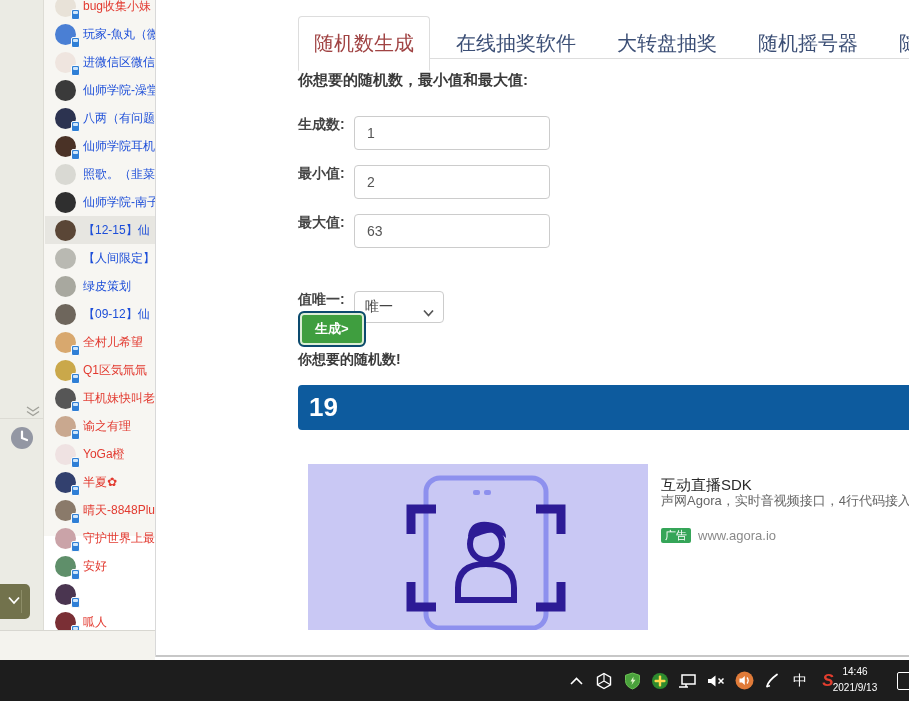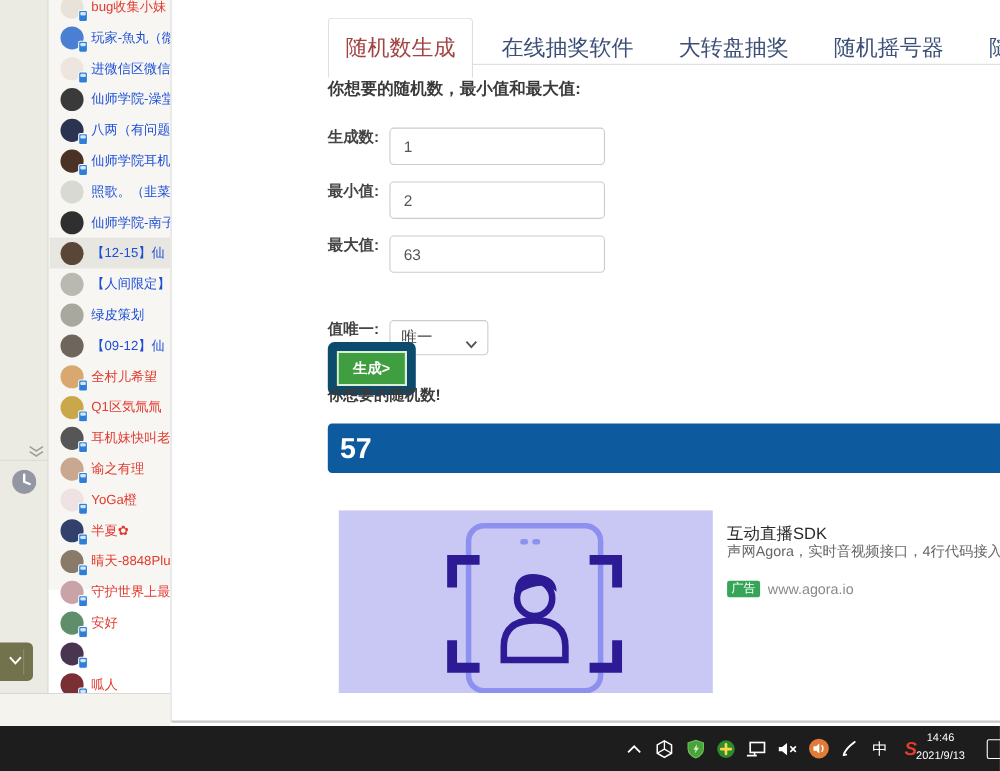--- a/index.html
+++ b/index.html
@@ -35,21 +35,21 @@
   .tabbar{position:absolute;left:142px;top:15px;right:-60px;display:flex;align-items:flex-end;}
   .tabbar-line{position:absolute;left:142px;top:58px;right:0;height:1px;background:#ddd;}
   .tab{position:relative;padding:13px 15px;font-size:20px;color:#3c4f76;white-space:nowrap;margin-right:11px;cursor:pointer;z-index:1;}
   .tab.active{color:#a04343;background:#fff;border:1px solid #ddd;border-bottom:1px solid #fff;border-radius:4px 4px 0 0;top:1px;}
   .page-heading{position:absolute;left:142px;top:71px;font-size:15px;font-weight:bold;color:#3a3a3a;}
   .form-row{position:absolute;left:142px;height:32px;display:flex;align-items:flex-start;}
   .form-label{width:56px;font-size:14px;font-weight:bold;color:#444;}
   .form-input{margin-left:0;width:182px;height:32px;border:1px solid #ccc;border-radius:4px;padding:0 12px;font-size:14px;color:#555;box-sizing:content-box;width:170px;font-family:inherit;}
   .select-box{position:relative;width:90px;height:32px;border:1px solid #ccc;border-radius:4px;display:flex;align-items:center;padding:0 10px;box-sizing:border-box;font-size:14px;color:#444;cursor:pointer;background:#fff;}
   .select-box .sel-chev{position:absolute;right:9px;top:12px;}
-  .gen-btn{position:absolute;left:142px;top:311px;padding:7px 15px;background:var(--button-green,#3f9e3f);color:#fff;font-size:13px;font-weight:bold;border:8px solid #0c4a6e;border-radius:6px;box-shadow:inset 0 0 0 2px #ddeed6;cursor:pointer;font-family:inherit;}
+  .gen-btn{position:absolute;left:142px;top:311px;padding:7px 15px;background:var(--button-green,#3f9e3f);color:#fff;font-size:13px;font-weight:bold;border:2px solid #0c4a6e;border-radius:6px;box-shadow:inset 0 0 0 2px #ddeed6;cursor:pointer;font-family:inherit;}
   .result-label{position:absolute;left:142px;top:351px;font-size:14px;font-weight:bold;color:#3a3a3a;}
   .result-bar{position:absolute;left:142px;top:385px;width:612px;height:45px;background:var(--accent-blue,#0d5b9e);border-radius:4px 0 0 4px;color:#fff;font-size:26px;font-weight:bold;line-height:45px;padding-left:11px;box-sizing:border-box;}
   .ad-image{position:absolute;left:152px;top:464px;width:340px;height:166px;background:var(--ad-bg,#c9c8f4);overflow:hidden;cursor:pointer;}
   .ad-title{position:absolute;left:505px;top:476px;font-size:15px;color:#2a2a2a;cursor:pointer;}
   .ad-body{position:absolute;left:505px;top:492px;width:260px;font-size:13px;color:#666;white-space:nowrap;overflow:hidden;}
   .ad-meta{position:absolute;left:505px;top:528px;display:flex;align-items:center;}
   .ad-badge{background:var(--badge-green,#35a558);color:#fff;font-size:11px;padding:2px 4px;border-radius:2px;line-height:1;}
   .ad-url{margin-left:7px;font-size:13px;color:#8a8a8a;}
   
   .taskbar{position:absolute;left:0;top:660px;width:909px;height:41px;background:#1d1d1d;}
@@ -266,21 +266,21 @@
           <svg width="11" height="8" viewBox="0 0 11 8">
             <polyline points="1,1.5 5.5,6.5 10,1.5" fill="none" stroke="#555" stroke-width="1.7"></polyline>
           </svg>
         </span>
       </div>
     </div>
 
     <button class="gen-btn">生成&gt;</button>
 
     <div class="result-label">你想要的随机数!</div>
-    <div class="result-bar">57</div>
+    <div class="result-bar">19</div>
 
     <div class="ad-image">
       <svg width="340" height="166" viewBox="0 0 340 166">
         <rect x="118" y="14" width="120" height="150" rx="14" fill="none" stroke="#8d90ee" stroke-width="5"></rect>
         <rect x="165" y="26" width="7" height="5" rx="2" fill="#8d90ee"></rect>
         <rect x="176" y="26" width="7" height="5" rx="2" fill="#8d90ee"></rect>
         <path d="M103 70 V45 H128" fill="none" stroke="#2d1b96" stroke-width="9"></path>
         <path d="M228 45 H253 V70" fill="none" stroke="#2d1b96" stroke-width="9"></path>
         <path d="M103 118 V143 H128" fill="none" stroke="#2d1b96" stroke-width="9"></path>
         <path d="M253 118 V143 H228" fill="none" stroke="#2d1b96" stroke-width="9"></path>

